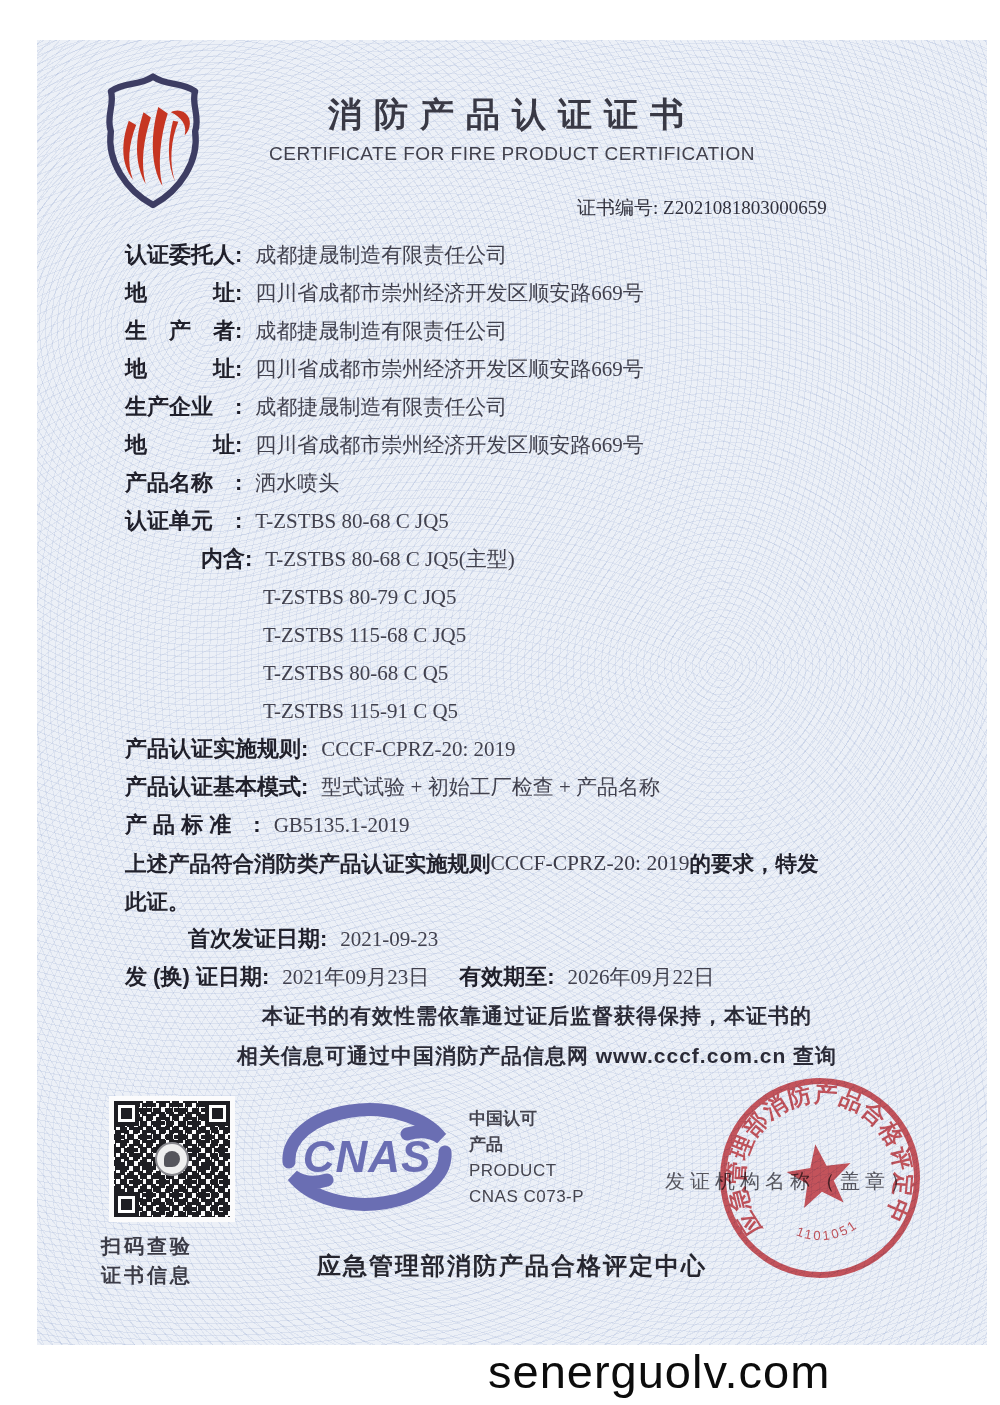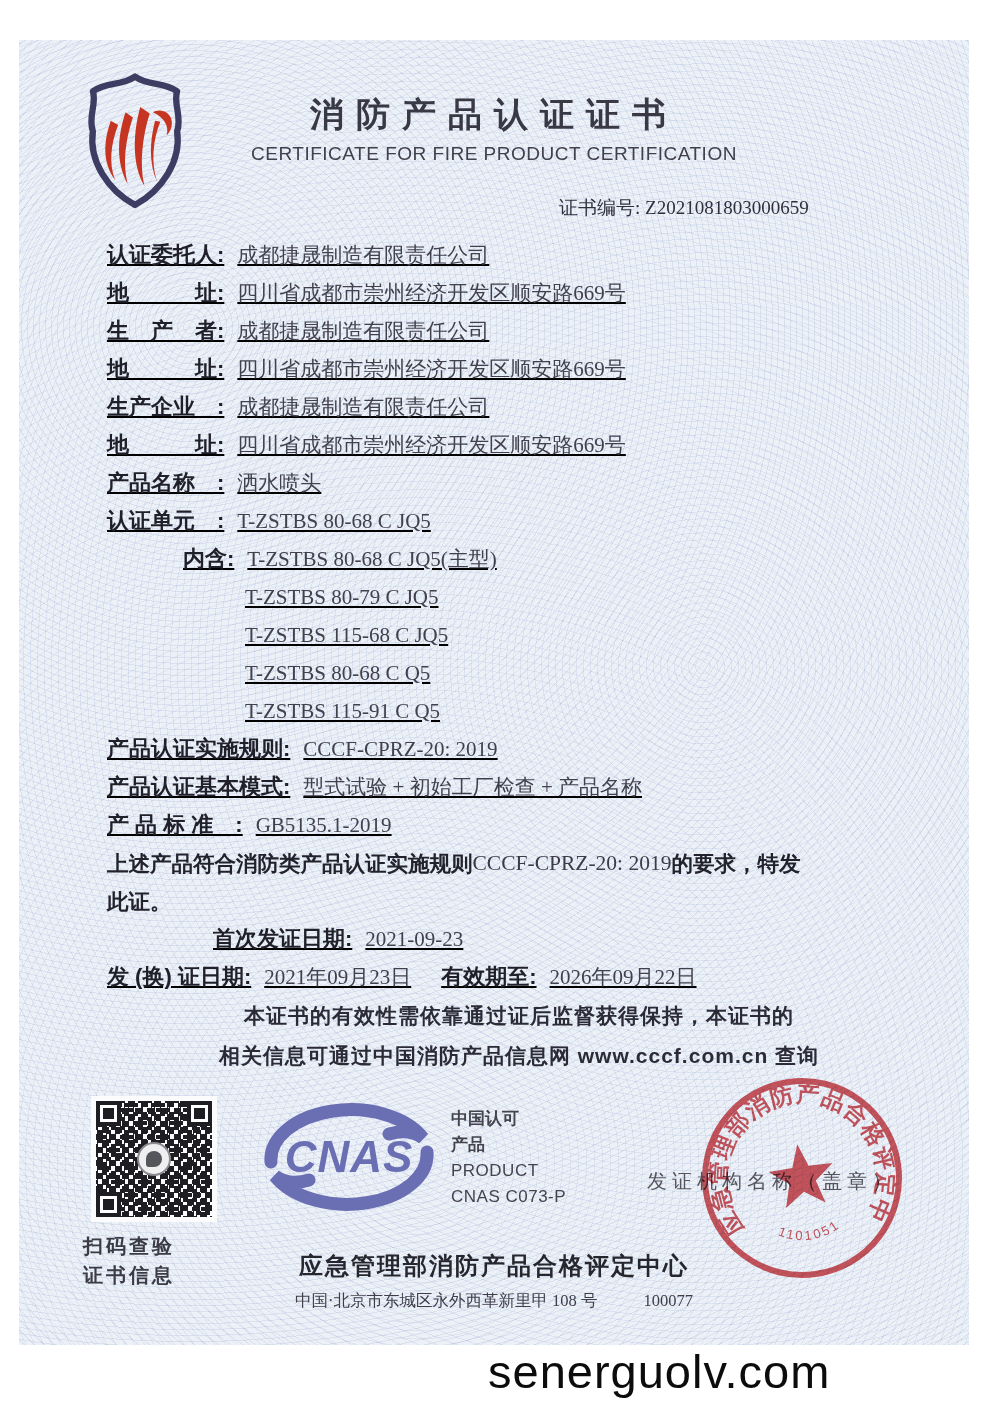--- a/index.html
+++ b/index.html
@@ -2,49 +2,49 @@
 <html><head>
 <meta charset="utf-8">
 <style>
   * { margin:0; padding:0; box-sizing:border-box; }
   html,body { width:1000px; height:1405px; background:#ffffff; overflow:hidden;
               font-family:"Liberation Sans","DejaVu Sans",sans-serif; }
   .page { position:relative; width:1000px; height:1405px; background:#fff; }
 
   
   .paper {
-    position:absolute; left:19px; top:40px; width:950px; height:1305px;
+    position:absolute; left:37px; top:40px; width:950px; height:1305px;
     background-color:#ecf0f7;
     background-image:
       repeating-radial-gradient(circle at 18% 22%, rgba(125,148,198,.17) 0 1px, rgba(0,0,0,0) 1px 6px),
       repeating-radial-gradient(circle at 72% 48%, rgba(125,148,198,.14) 0 1px, rgba(0,0,0,0) 1px 7px),
       repeating-radial-gradient(circle at 42% 86%, rgba(125,148,198,.13) 0 1px, rgba(0,0,0,0) 1px 8px);
   }
 
   
   .logo { position:absolute; left:37px; top:26px; width:158px; height:158px; }
   .title { position:absolute; left:0; top:52px; width:100%; text-align:center;
            font-size:34px; font-weight:600; letter-spacing:12px; color:#393945; }
   .subtitle { position:absolute; left:0; top:103px; width:100%; text-align:center;
               font-size:19px; font-weight:500; letter-spacing:.5px; color:#41414d; }
   .certno { position:absolute; left:540px; top:155px; font-size:19px; color:#30303c;
             font-family:"Liberation Serif","DejaVu Serif",serif; white-space:nowrap; }
 
   
   .fields { position:absolute; left:88px; top:196px; width:824px; }
-  .row { height:38px; display:flex; align-items:center; white-space:nowrap;text-decoration:underline; }
+  .row { height:38px; display:flex; align-items:center; white-space:nowrap; }
   .lbl { font-size:22px; font-weight:bold; color:#20202b; margin-right:13px; }
   .val { font-size:21px; color:#41414e; font-family:"Liberation Serif","DejaVu Serif",serif;text-align:center; }
   .row.inner-first .lbl { margin-left:76px; }
   .row.model .val { margin-left:138px; }
   .statement { height:38px; display:flex; align-items:center; white-space:nowrap;
                font-size:21.5px; font-weight:bold; color:#22222d; }
   .statement .code { font-weight:normal; font-family:"Liberation Serif","DejaVu Serif",serif;
                      color:#3c3c49; }
-  .row.first-issue { padding-left:106px; }
+  .row.first-issue { padding-left:63px; }
   .gap30 { display:inline-block; width:30px; }
   .notice { height:40px; display:flex; align-items:center; justify-content:center;
             font-size:21px; font-weight:600; color:#2b2b37; letter-spacing:1px; }
 
   
   .qr { position:absolute; left:72px; top:1056px; width:126px; height:126px;
         background:#fbfbfc; padding:5px; }
   .qr-grid { position:relative; width:100%; height:100%;
     background:
       repeating-conic-gradient(#1d1d22 0 25%, rgba(0,0,0,0) 0 50%) 0 0/13px 13px,
@@ -227,17 +227,16 @@
         <text font-size="23" font-weight="bold" fill="#cf4a50" letter-spacing="1" font-family="Liberation Serif, DejaVu Serif, serif">
           <textPath href="#sealRing" startOffset="2">应急管理部消防产品合格评定中心</textPath>
         </text>
         <text font-size="13" fill="#cf4a50" letter-spacing="2.5" font-family="Liberation Sans, DejaVu Sans, sans-serif">
           <textPath href="#sealNum" startOffset="4">1101051952481</textPath>
         </text>
       </g>
     </svg>
 
     <div class="issuer">应急管理部消防产品合格评定中心</div>
-    <div class="address"><span>中国·北京市东城区永外西革新里甲 108 号</span><span class="post">100077</span></div>
   </div>
 
   <div class="watermark">senerguolv.com</div>
 </div>
 
 </body></html>

